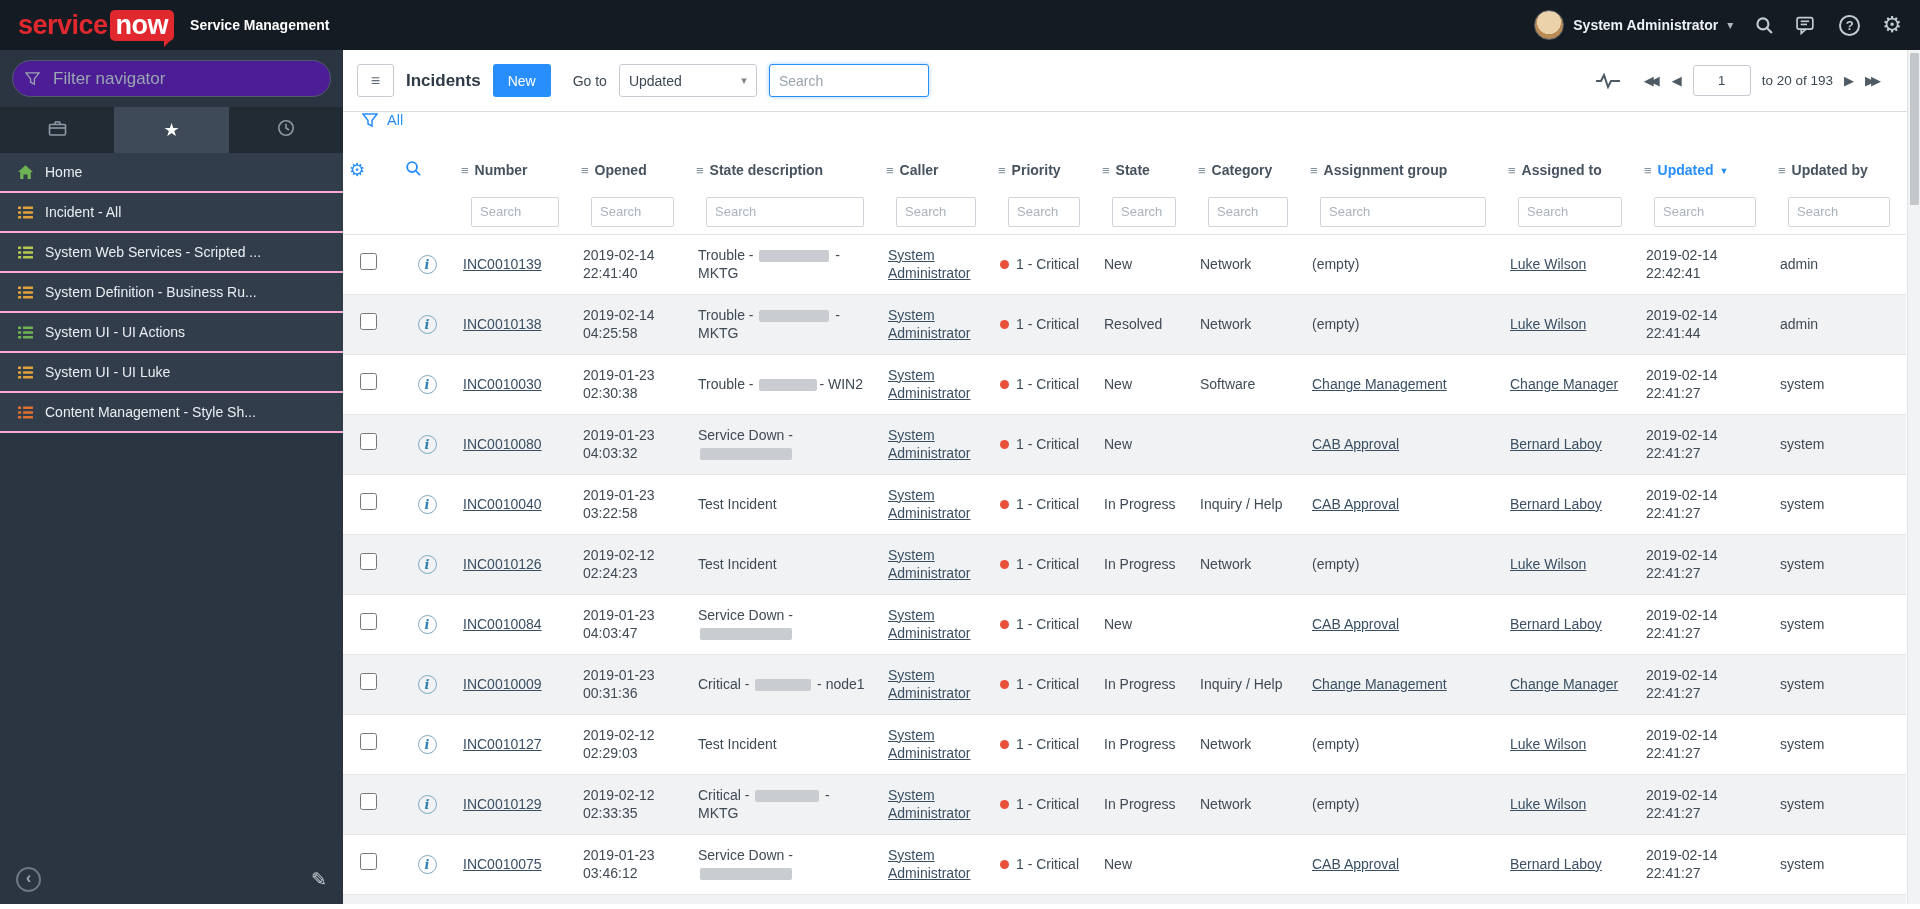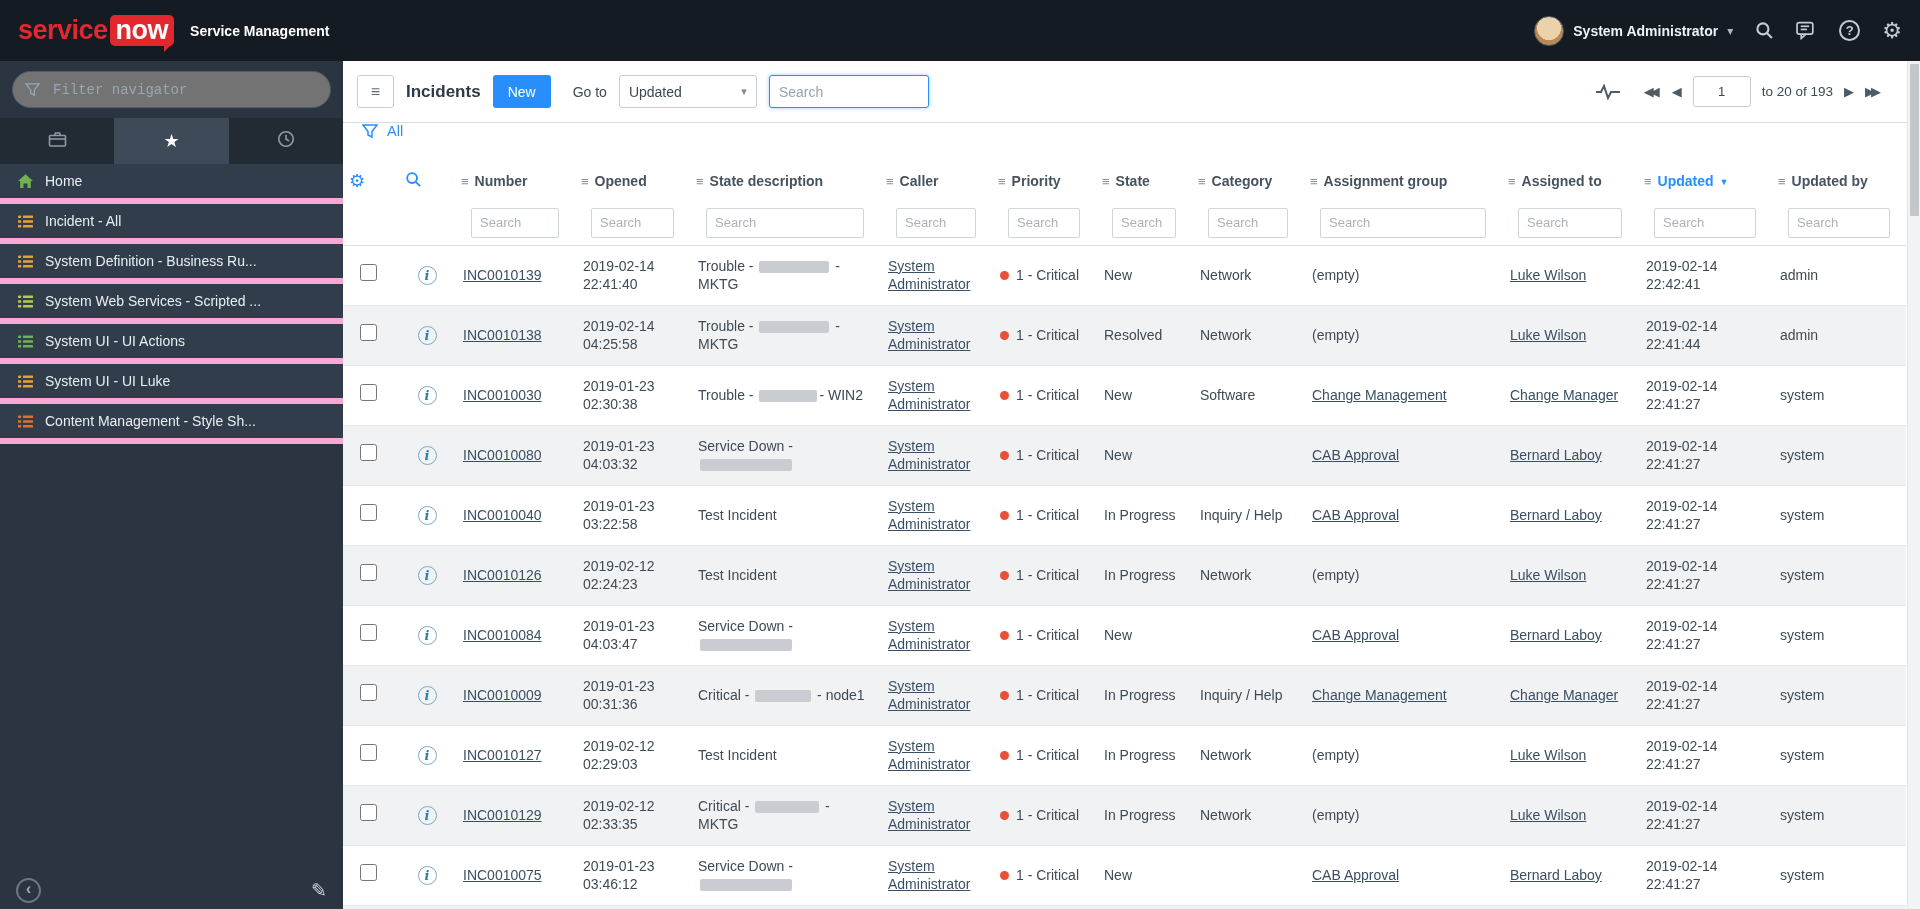--- a/index.html
+++ b/index.html
@@ -1,20 +1,20 @@
 <!DOCTYPE html>
 <html style="--accent: #278efc; --critical-dot: #e8503a; --logo-red: #e0282e; --link: #3a4f63;"><head>
 <meta charset="utf-8">
 <style>
   *{box-sizing:border-box;margin:0;padding:0;}
   html,body{width:1920px;height:909px;overflow:hidden;background:#fff;
     font-family:"Liberation Sans","DejaVu Sans",sans-serif;}
 
   
-  .topbar{height:61px;background:#151b23;display:flex;align-items:center;padding:0 18px;color:#dfe5ea;}
+  .topbar{height:50px;background:#151b23;display:flex;align-items:center;padding:0 18px;color:#dfe5ea;}
   .logo{display:flex;align-items:center;font-weight:bold;font-size:27px;letter-spacing:-.5px;cursor:pointer;}
   .logo-service{color:var(--logo-red);}
   .logo-now{color:#fff;background:var(--logo-red);border-radius:5px;padding:0 6px;margin-left:2px;position:relative;}
   .logo-now::after{content:"";position:absolute;right:3px;bottom:-6px;width:0;height:0;
     border-top:7px solid var(--logo-red);border-right:7px solid transparent;}
   .app-title{font-size:14px;font-weight:bold;color:#fff;margin-left:16px;}
   .topbar-right{margin-left:auto;display:flex;align-items:center;gap:22px;}
   .user-menu{display:flex;align-items:center;gap:9px;cursor:pointer;}
   .avatar{width:30px;height:30px;border-radius:50%;border:1px solid #55606c;
     background:radial-gradient(circle at 50% 40%,#ecd2ab 0 54%,#b98a55 55% 100%);}
@@ -24,29 +24,29 @@
   .help-circle{width:21px;height:21px;border:2px solid #c3ccd4;border-radius:50%;font-size:13px;font-weight:bold;}
   .gear-glyph{font-size:22px;line-height:1;}
 
   
   .shell{display:flex;height:854px;}
 
   
   .sidebar{width:343px;background:#2b3541;position:relative;flex-shrink:0;overflow:hidden;}
   .filter-wrap{padding:10px 12px;position:relative;}
   .f-icon{position:absolute;left:25px;top:21px;color:#9aa6b2;display:flex;}
-  .filter-input{width:100%;height:37px;border-radius:19px;background:#737373;border:1px solid #505c68;
-    color:#cdd5dd;padding:0 14px 0 40px;font-size:14px;outline:none;font-family:Liberation Mono, monospace;}
+  .filter-input{width:100%;height:37px;border-radius:19px;background:#4c1d95;border:1px solid #505c68;
+    color:#cdd5dd;padding:0 14px 0 40px;font-size:17px;outline:none;}
   .filter-input::placeholder{color:#9aa6b2;}
   .side-tabs{display:flex;height:46px;background:#222a33;}
   .stab{flex:1;display:flex;align-items:center;justify-content:center;cursor:pointer;color:#8d9aa6;}
   .stab.active{background:#3e4a58;color:#fff;}
   .star-glyph{font-size:18px;line-height:1;}
   .menu-item{height:40px;display:flex;align-items:center;gap:11px;padding:0 14px 0 17px;background:#313d4a;
-    border-bottom:6px solid #f9a8d4;color:#e9eef3;font-size:14px;cursor:pointer;}
+    border-bottom:2px solid #f9a8d4;color:#e9eef3;font-size:14px;cursor:pointer;}
   .mi-icon{width:17px;height:17px;flex-shrink:0;display:flex;}
   .mi-label{white-space:nowrap;overflow:hidden;}
   .side-footer{position:absolute;bottom:0;left:0;right:0;height:50px;display:flex;align-items:center;
     justify-content:space-between;padding:0 16px;}
   .collapse-btn{width:25px;height:25px;border:2px solid #6b7884;border-radius:50%;color:#9aa6b1;
     display:flex;align-items:center;justify-content:center;font-size:17px;font-weight:bold;cursor:pointer;line-height:1;padding-bottom:3px;}
   .pencil{color:#c9d1d9;font-size:19px;cursor:pointer;}
 
   
   .content{flex:1;position:relative;background:#fff;overflow:hidden;}
@@ -193,46 +193,46 @@
                 <rect x="1" y="11.9" width="3.2" height="2.6" rx=".5"></rect>
                 <rect x="6" y="11.9" width="10" height="2.6" rx=".5"></rect>
               </g>
             </svg>
           </span>
           <span class="mi-label">Incident - All</span>
         </div>
         <div class="menu-item">
           <span class="mi-icon">
             <svg width="17" height="17" viewBox="0 0 17 17">
+              <g fill="#b7c94e">
+                <rect x="1" y="2.5" width="3.2" height="2.6" rx=".5"></rect>
+                <rect x="6" y="2.5" width="10" height="2.6" rx=".5"></rect>
+                <rect x="1" y="7.2" width="3.2" height="2.6" rx=".5"></rect>
+                <rect x="6" y="7.2" width="10" height="2.6" rx=".5"></rect>
+                <rect x="1" y="11.9" width="3.2" height="2.6" rx=".5"></rect>
+                <rect x="6" y="11.9" width="10" height="2.6" rx=".5"></rect>
+              </g>
+            </svg>
+          </span>
+          <span class="mi-label">System Web Services - Scripted ...</span>
+        </div>
+        <div class="menu-item">
+          <span class="mi-icon">
+            <svg width="17" height="17" viewBox="0 0 17 17">
               <g fill="#e2a23b">
                 <rect x="1" y="2.5" width="3.2" height="2.6" rx=".5"></rect>
                 <rect x="6" y="2.5" width="10" height="2.6" rx=".5"></rect>
                 <rect x="1" y="7.2" width="3.2" height="2.6" rx=".5"></rect>
                 <rect x="6" y="7.2" width="10" height="2.6" rx=".5"></rect>
                 <rect x="1" y="11.9" width="3.2" height="2.6" rx=".5"></rect>
                 <rect x="6" y="11.9" width="10" height="2.6" rx=".5"></rect>
               </g>
             </svg>
           </span>
           <span class="mi-label">System Definition - Business Ru...</span>
-        </div>
-        <div class="menu-item">
-          <span class="mi-icon">
-            <svg width="17" height="17" viewBox="0 0 17 17">
-              <g fill="#b7c94e">
-                <rect x="1" y="2.5" width="3.2" height="2.6" rx=".5"></rect>
-                <rect x="6" y="2.5" width="10" height="2.6" rx=".5"></rect>
-                <rect x="1" y="7.2" width="3.2" height="2.6" rx=".5"></rect>
-                <rect x="6" y="7.2" width="10" height="2.6" rx=".5"></rect>
-                <rect x="1" y="11.9" width="3.2" height="2.6" rx=".5"></rect>
-                <rect x="6" y="11.9" width="10" height="2.6" rx=".5"></rect>
-              </g>
-            </svg>
-          </span>
-          <span class="mi-label">System Web Services - Scripted ...</span>
         </div>
         <div class="menu-item">
           <span class="mi-icon">
             <svg width="17" height="17" viewBox="0 0 17 17">
               <g fill="#6fb253">
                 <rect x="1" y="2.5" width="3.2" height="2.6" rx=".5"></rect>
                 <rect x="6" y="2.5" width="10" height="2.6" rx=".5"></rect>
                 <rect x="1" y="7.2" width="3.2" height="2.6" rx=".5"></rect>
                 <rect x="6" y="7.2" width="10" height="2.6" rx=".5"></rect>
                 <rect x="1" y="11.9" width="3.2" height="2.6" rx=".5"></rect>

